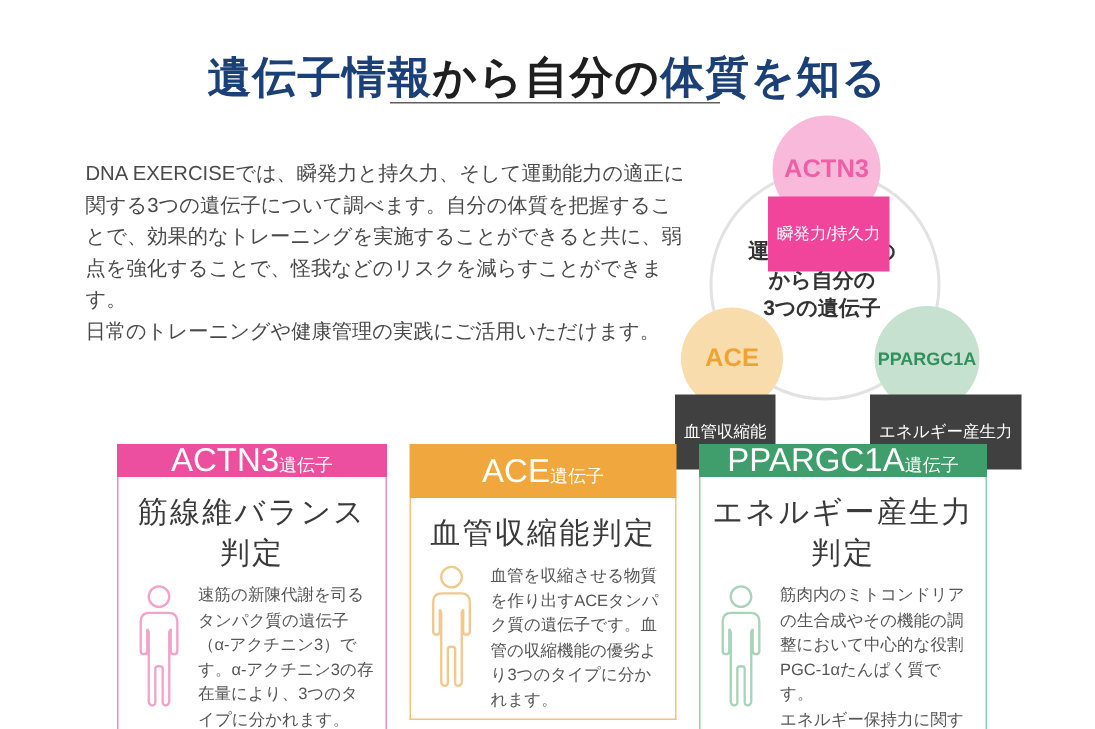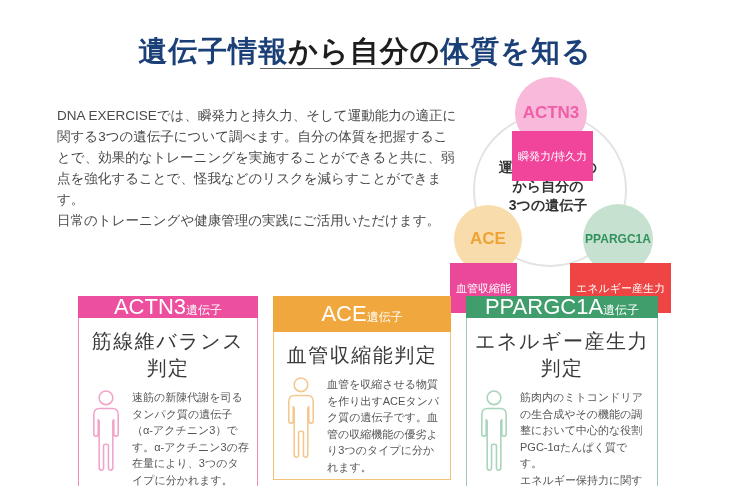--- a/index.html
+++ b/index.html
@@ -19,22 +19,22 @@
 
   
   .diagram{position:absolute;left:440px;top:70px;width:290px;height:215px;}
   .ring{position:absolute;left:33px;top:43px;width:150px;height:150px;border:2px solid #e2e2e2;border-radius:50%;}
   .dcircle{position:absolute;border-radius:50%;display:flex;align-items:center;justify-content:center;font-weight:bold;}
   .dcircle.c-actn3{left:75px;top:7px;width:72px;height:72px;background:#f9b9da;color:#ee5fa7;font-size:17px;}
   .dcircle.c-ace{left:14px;top:135px;width:68px;height:68px;background:#f8dcab;color:#f0a335;font-size:17px;}
   .dcircle.c-ppargc1a{left:143px;top:134px;width:70px;height:70px;background:#c6e1cf;color:#31915d;font-size:12px;}
   .trait{position:absolute;color:#fff;font-size:11px;line-height:18px;padding:16px 6px;white-space:nowrap;}
   .trait.t-actn3{left:72px;top:61px;background:#f0459b;}
-  .trait.t-ace{left:10px;top:193px;background:#ec4899;}
-  .trait.t-ppargc1a{left:130px;top:193px;background:#ef4444;}
+  .trait.t-ace{left:10px;top:193px;background:#404040;}
+  .trait.t-ppargc1a{left:140px;top:193px;background:#404040;}
   .dcenter{position:absolute;left:28px;top:88px;width:160px;text-align:center;
     font-size:14px;font-weight:bold;color:#333;line-height:19px;}
 
   
   .cards{position:absolute;left:78px;top:296px;display:flex;gap:15px;}
   .card{height:184px;box-sizing:border-box;display:flex;flex-direction:column;}
   .card.pink{width:180px;}
   .card.orange{width:178px;}
   .card.green{width:192px;}
   .card-header{height:37px;display:flex;align-items:center;justify-content:center;color:#fff;}

